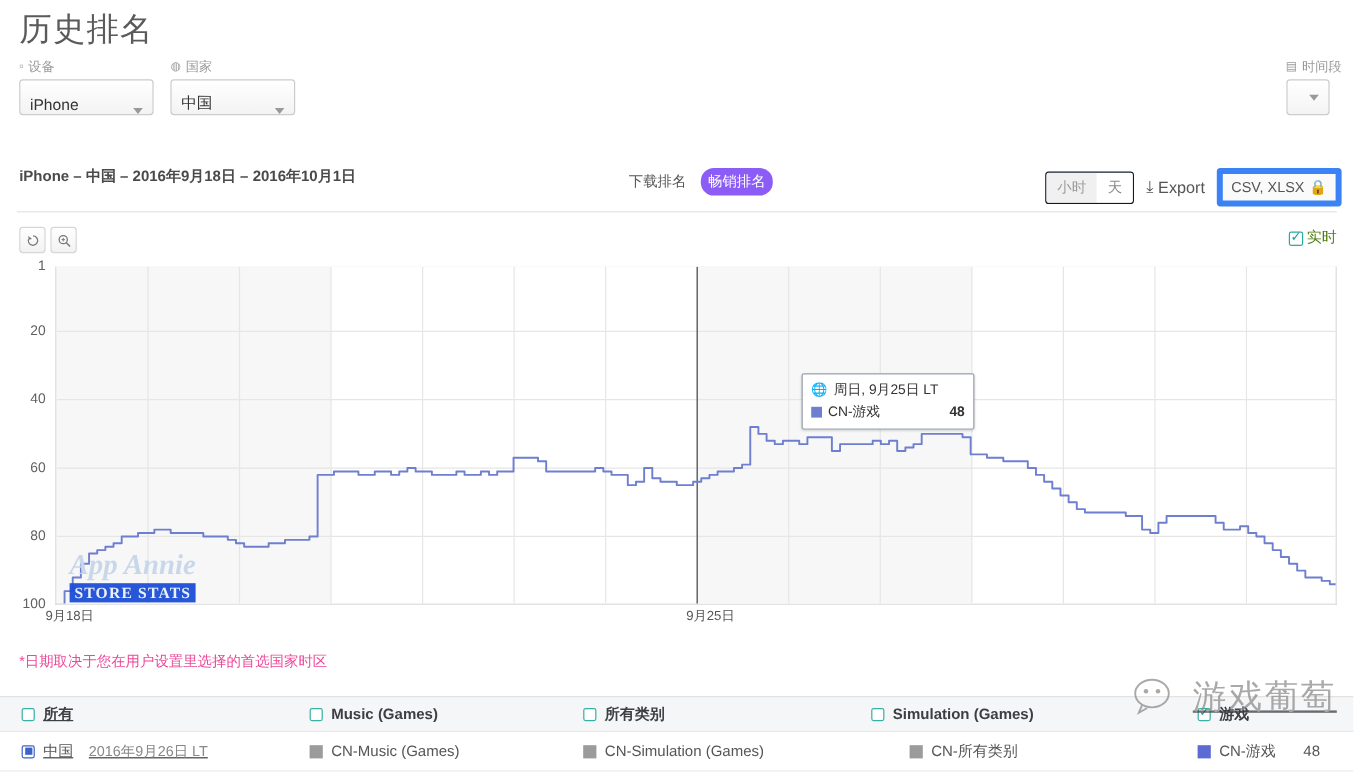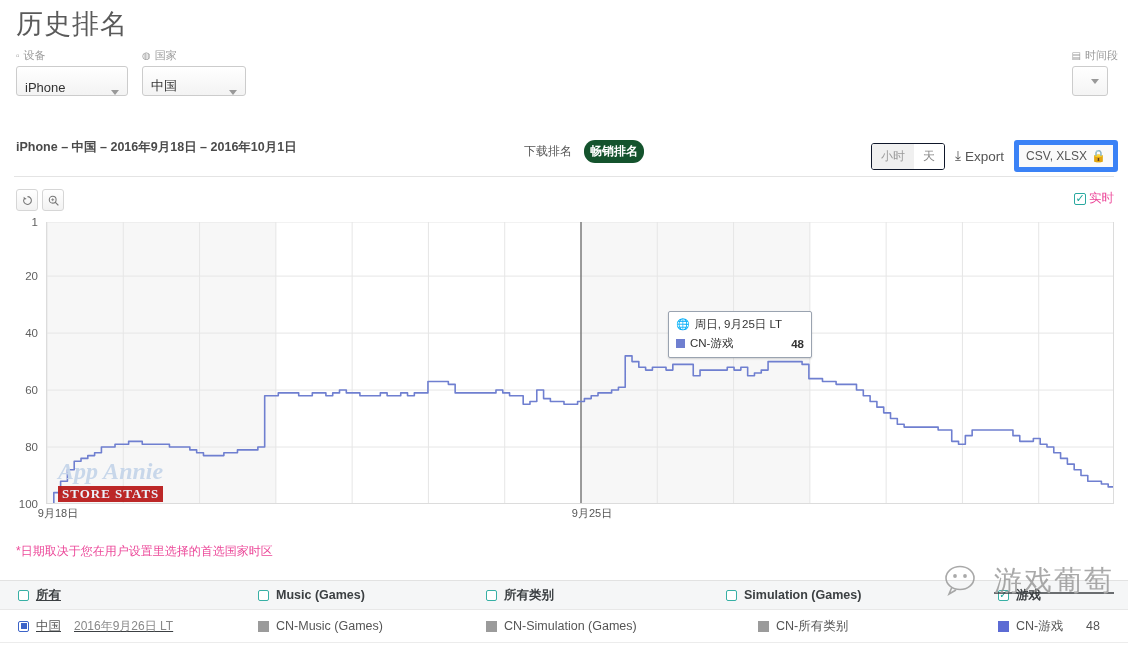--- a/index.html
+++ b/index.html
@@ -46,37 +46,37 @@
 
   .subtitle{
     position:absolute; left:16px; top:104px;
     font-size:12.5px; font-weight:bold; color:#4a4a4a;margin-top:35px;
   }
 
   
   .toolbar{ position:absolute; left:0; top:140px; width:100%; height:34px; }
   .tabs{ position:absolute; left:518px; top:0; display:flex; align-items:center; gap:6px; }
   .tab{ font-size:12px; color:#555; padding:3px 6px; border-radius:3px; }
-  .tab.active{ background:#14532d; color:#fff; font-weight:bold;border-radius:11px; }
+  .tab.active{ background:#8b5cf6; color:#fff; font-weight:normal;border-radius:11px; }
 
   .right-tools{ position:absolute; right:10px; top:0; display:flex; align-items:center; gap:10px;}
   .seg{ display:flex; border:1px solid #0f172a; border-radius:3px; overflow:hidden; }
   .seg div{ font-size:12px; padding:4px 9px; color:#9b9b9b; background:#f0f0f0;}
   .seg div.on{ background:#fff; color:#8a8a8a;}
   .export{ display:flex; align-items:center; gap:4px; font-size:13.5px; color:#555;}
   .csvbox{ border:5px solid #3b82f6; border-radius:3px; background:#fafafa;
            font-size:12px; padding:4px 7px; color:#555; display:flex;align-items:center;gap:4px;}
   .divider{ position:absolute; left:14px; right:14px; top:176px; height:1px; background:#e4e4e4;}
 
   
   .chart-ctrl{ position:absolute; left:16px; top:189px; display:flex; gap:4px;}
   .cbtn{ width:22px;height:22px;border:1px solid #d6d6d6;border-radius:3px;
          background:linear-gradient(#fff,#f2f2f2); display:flex;align-items:center;justify-content:center;}
   .realtime{ position:absolute; right:14px; top:190px; display:flex;align-items:center;gap:3px;
-             font-size:12.5px;color:#ec4899;}
+             font-size:12.5px;color:#4d7c0f;}
   .cbx{ width:12px;height:12px;border:1px solid #2aa9a0;border-radius:2px;background:#fff;
         display:flex;align-items:center;justify-content:center;}
   .cbx.checked{ background:#fff; }
   .cbx.checked:after{ content:"✓"; font-size:11px;color:#17a398; line-height:1;}
 
   
   .chart-wrap{ position:absolute; left:0; top:212px; width:1128px; height:320px;}
   .ylabels{ position:absolute; left:0; top:0; width:42px; height:292px;}
   .ylabels span{ position:absolute; right:4px; font-size:11.5px; color:#606060; transform:translateY(-50%);}
   .xlabels{ position:absolute; top:294px; left:0; width:1016px; height:20px;}
@@ -98,21 +98,21 @@
   .tip .val{ margin-left:auto; font-weight:bold;}
   .globe{ font-size:11px; }
 
   
   .annie{
     position:absolute; left:58px; top:458px; z-index:3; pointer-events:none;
     font-family:"Liberation Serif",serif; font-style:italic; font-weight:bold;
     font-size:24px; color:#c6d6ea; letter-spacing:0px; opacity:.95;
   }
   .annie small{ display:block; font-size:13px; font-style:normal; letter-spacing:1px;
-                background:#b91c1c; color:#eaf2fb; padding:0 4px; width:max-content; margin-top:1px;}
+                background:#1d4ed8; color:#eaf2fb; padding:0 4px; width:max-content; margin-top:1px;}
   .wechat-wm{
     position:absolute; right:14px; top:562px; display:flex; align-items:center; gap:6px;
     z-index:8; pointer-events:none; opacity:.75;text-decoration:underline;
   }
   .wechat-wm .txt{
     font-family:"Liberation Serif",serif; font-size:28px; color:#8d8d8d; letter-spacing:2px;
   }
 
   
   .legend{ position:absolute; left:0; top:580px; width:1128px; }

